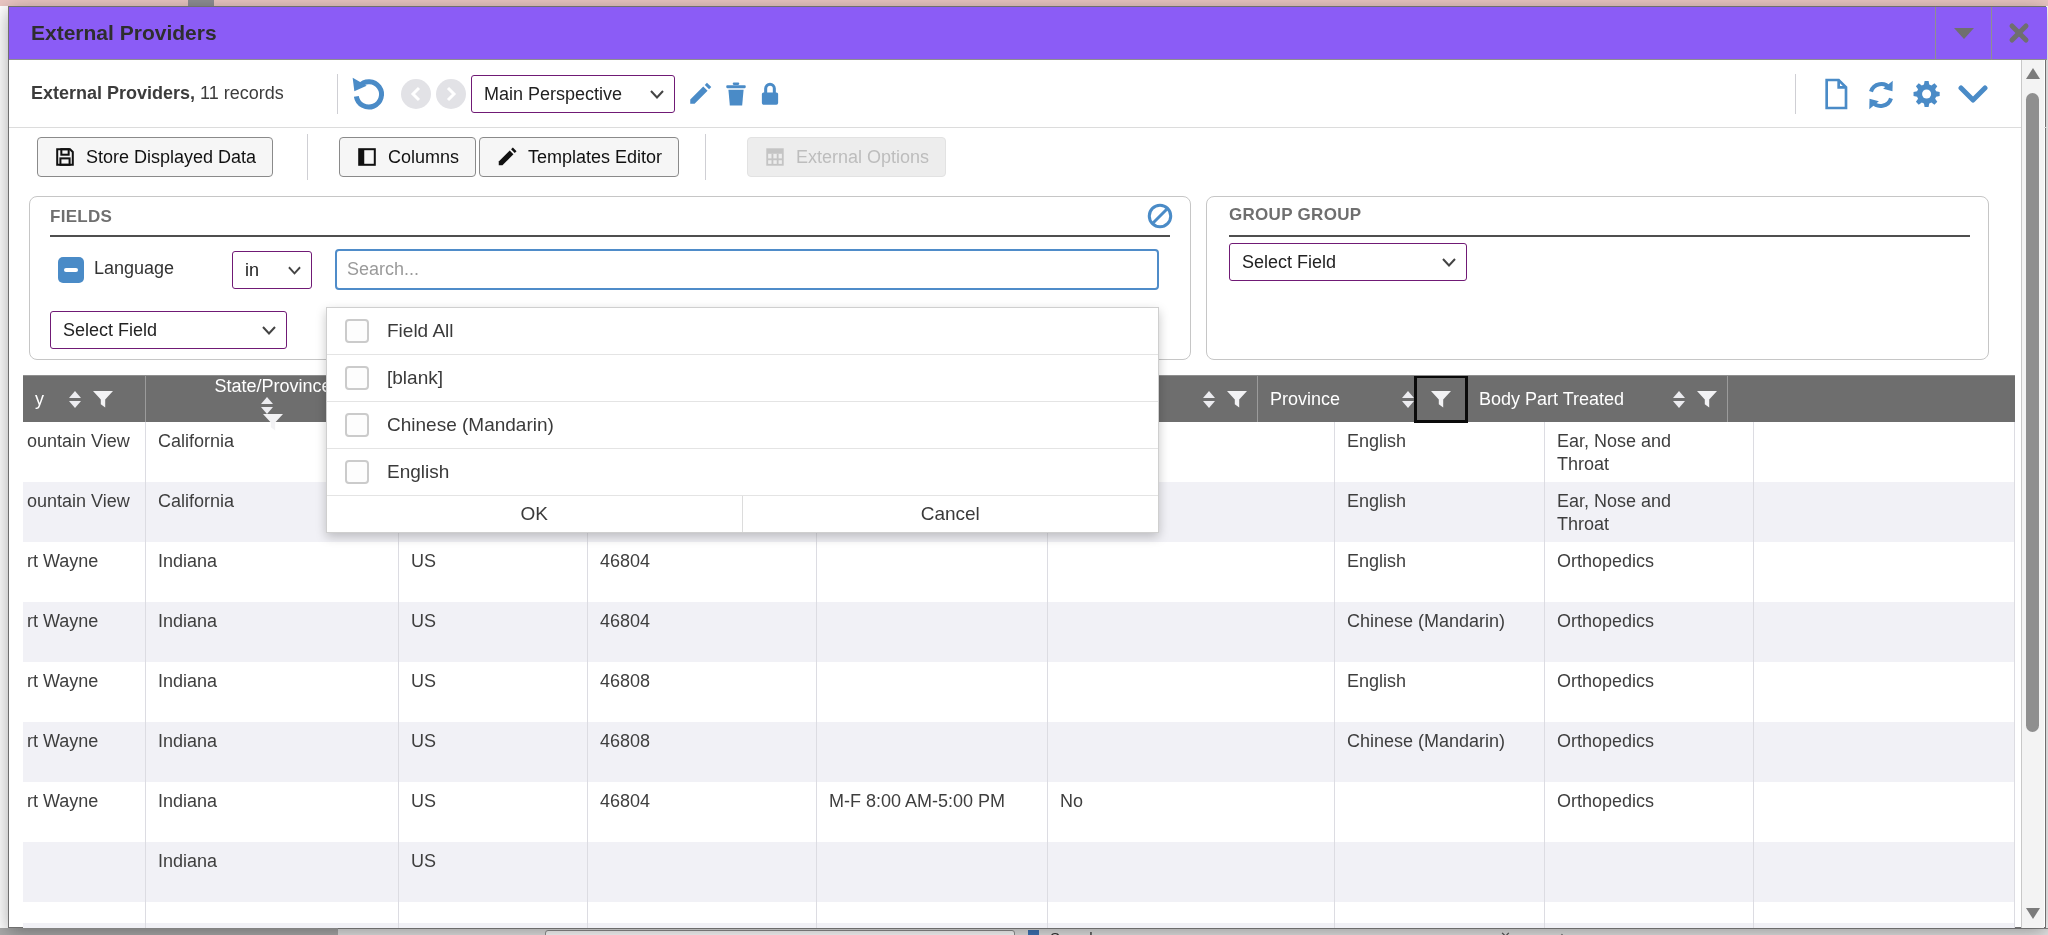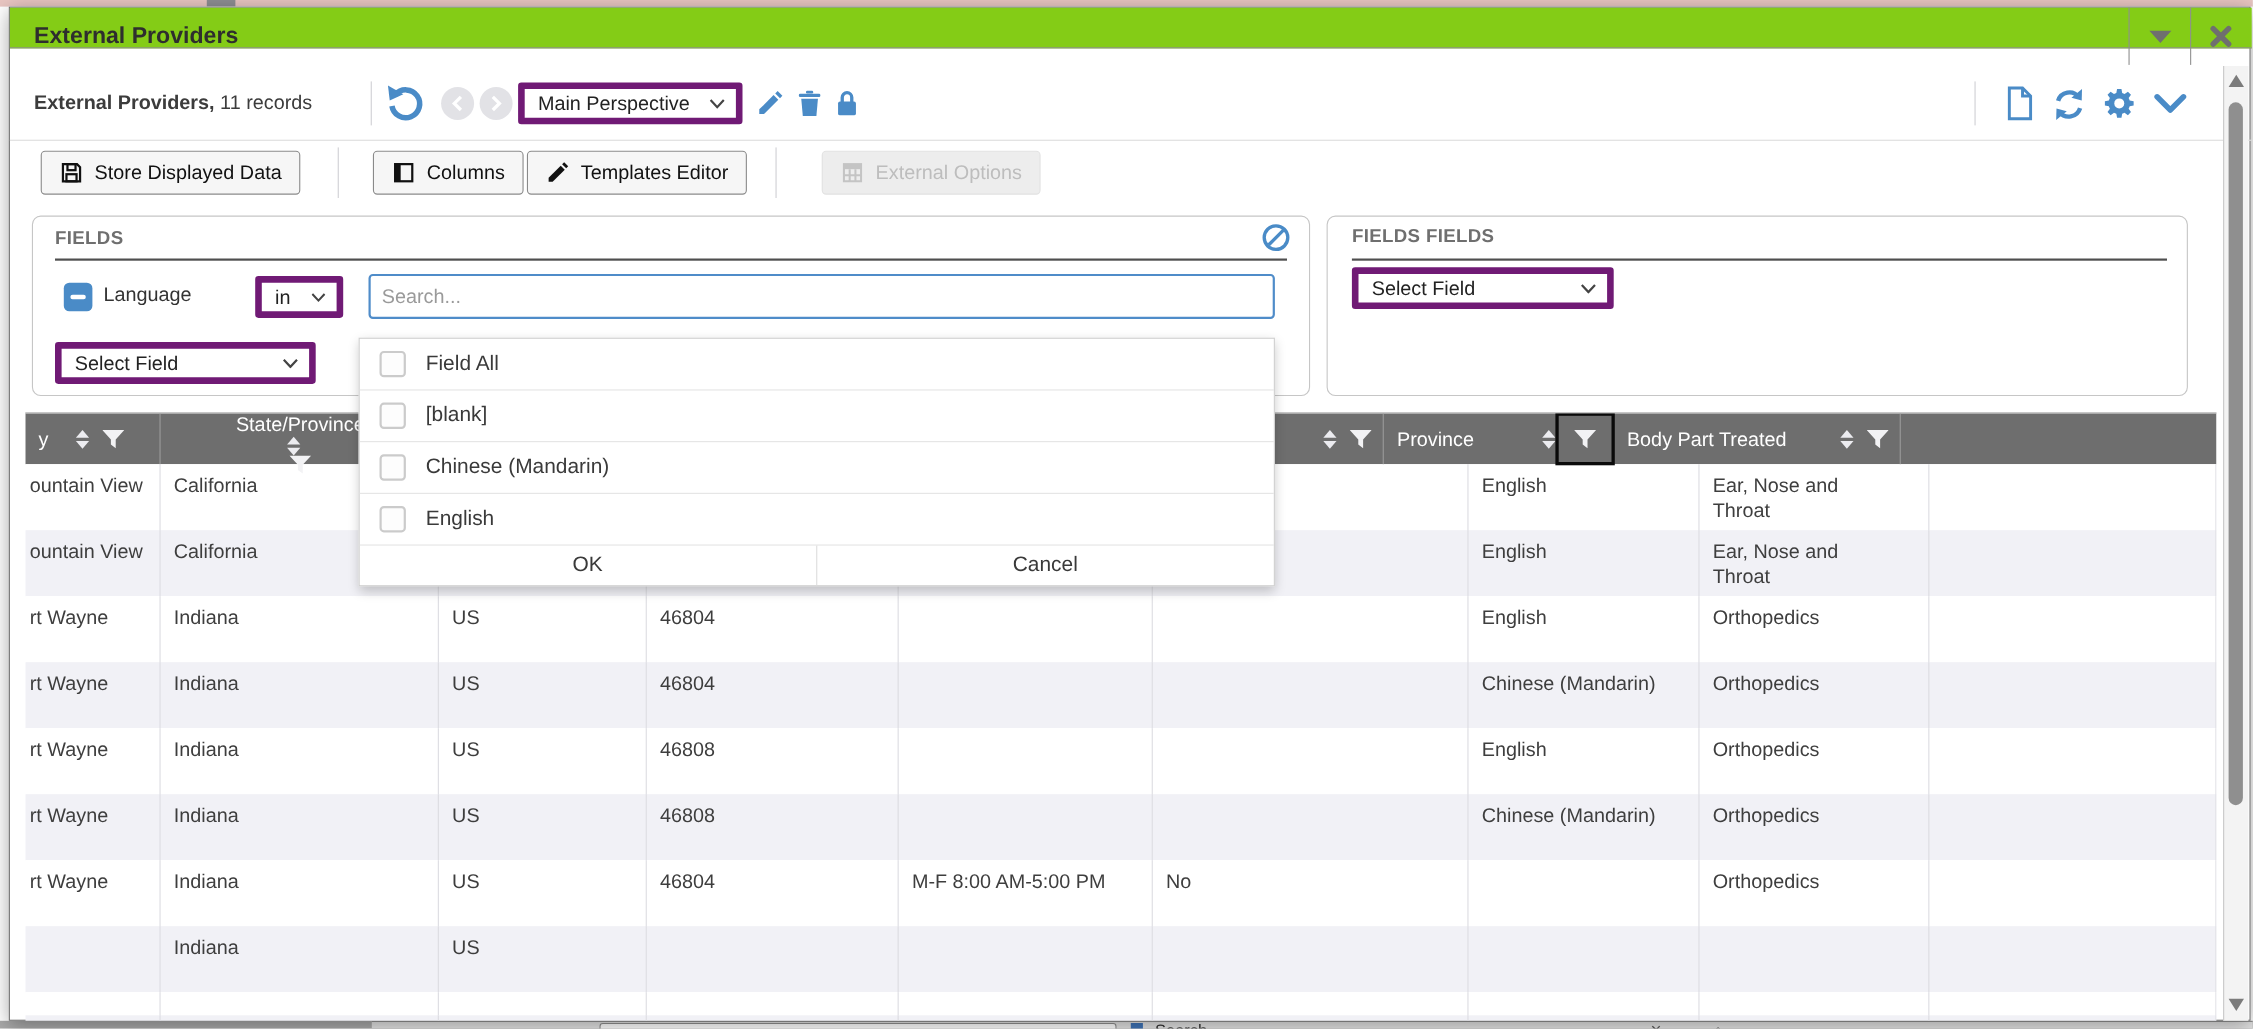--- a/index.html
+++ b/index.html
@@ -16,38 +16,38 @@
   #bottom-strip .bluesq { position:absolute; left:1028px; top:2px; width:11px; height:12px; background:#3f74b8; }
   #bottom-strip .stext { position:absolute; left:1050px; top:1px; font-size:15px; color:#333; }
   #bottom-strip .g1 { position:absolute; left:1500px; top:1px; font-size:13px; color:#555; }
   #bottom-strip .g2 { position:absolute; left:1558px; top:1px; font-size:13px; color:#555; }
 
   
   #dialog { left:8px; top:6px; width:2038px; height:922px; background:#fff;
     border:1px solid #6f6f6f; box-shadow:0 4px 18px rgba(0,0,0,.35); }
 
   
-  #titlebar { left:0; top:0; width:2038px; height:37px; background:#84cc16; border-bottom:1px solid #8f8f8f; }
+  #titlebar { left:0; top:0; width:2038px; height:53px; background:#8b5cf6; border-bottom:1px solid #8f8f8f; }
   #dlg-title { left:22px; top:0; line-height:52px; font-size:21px; font-weight:bold; color:#2e2e2e; }
   .tb-btn { top:0; height:52px; border-left:1px solid #8f8f8f; display:flex; align-items:center; justify-content:center; cursor:pointer; }
   #tb-menu { left:1926px; width:56px; }
   #tb-close { left:1982px; width:55px; }
   .tb-chev { width:0; height:0; border-left:10px solid transparent; border-right:10px solid transparent; border-top:11px solid #6f6f6f; }
 
   
   #toolbar { left:0; top:53px; width:2038px; height:68px; border-bottom:1px solid #dcdcdc; }
   #records { left:22px; top:0; line-height:67px; font-size:18px; color:#3c3c3c; }
   #records b { font-weight:bold; }
   .vsep { width:1px; background:#cfcfd4; }
   #sep-a { left:328px; top:14px; height:40px; }
   #sep-b { left:1786px; top:14px; height:40px; }
   #undo-ic { left:340px; top:14px; width:44px; height:40px; }
   .navcirc { top:19px; width:30px; height:30px; border-radius:50%; background:#e2e2e6; display:flex; align-items:center; justify-content:center; }
   #nav-prev { left:392px; } #nav-next { left:427px; }
-  .sel { background:#fff; border:6px solid #701a75; border-radius:3px; display:flex; align-items:center; font-size:18px; color:#222; cursor:pointer; }
+  .sel { background:#fff; border:1px solid #701a75; border-radius:3px; display:flex; align-items:center; font-size:18px; color:#222; cursor:pointer; }
   .sel .lbl { padding-left:12px; flex:1 1 auto; white-space:nowrap; overflow:hidden; }
   .sel svg { margin-right:10px; flex:0 0 auto; }
   #persp-sel { left:462px; top:15px; width:204px; height:38px; }
   #pencil-ic { left:678px; top:21px; } #trash-ic { left:714px; top:21px; } #lock-ic { left:748px; top:21px; }
   #file-ic { left:1812px; top:18px; } #refresh-ic { left:1856px; top:19px; }
   #gear-ic { left:1902px; top:18px; } #chevd-ic { left:1948px; top:25px; }
 
   
   #actionsbar { left:0; top:121px; width:2038px; height:58px; }
   .act-btn { top:9px; height:40px; background:#f6f6f6; border:1px solid #8a8a8a; border-radius:4px;
@@ -274,21 +274,21 @@
     <input id="flt-search" type="text" placeholder="Search..." style="">
     <div id="flt-field-sel" class="sel">
       <span class="lbl">Select Field</span>
       <svg width="14" height="9" viewBox="0 0 14 9">
         <polyline points="1,1 7,7.5 13,1" fill="none" stroke="#444" stroke-width="2"></polyline>
       </svg>
     </div>
   </div>
 
   <div id="group-panel" class="abs panelbox">
-    <div class="panel-h">FIELDS FIELDS</div>
+    <div class="panel-h">GROUP GROUP</div>
     <div class="panel-rule"></div>
     <div id="grp-field-sel" class="sel">
       <span class="lbl">Select Field</span>
       <svg width="14" height="9" viewBox="0 0 14 9">
         <polyline points="1,1 7,7.5 13,1" fill="none" stroke="#444" stroke-width="2"></polyline>
       </svg>
     </div>
   </div>
 
   <div id="grid" class="abs">

